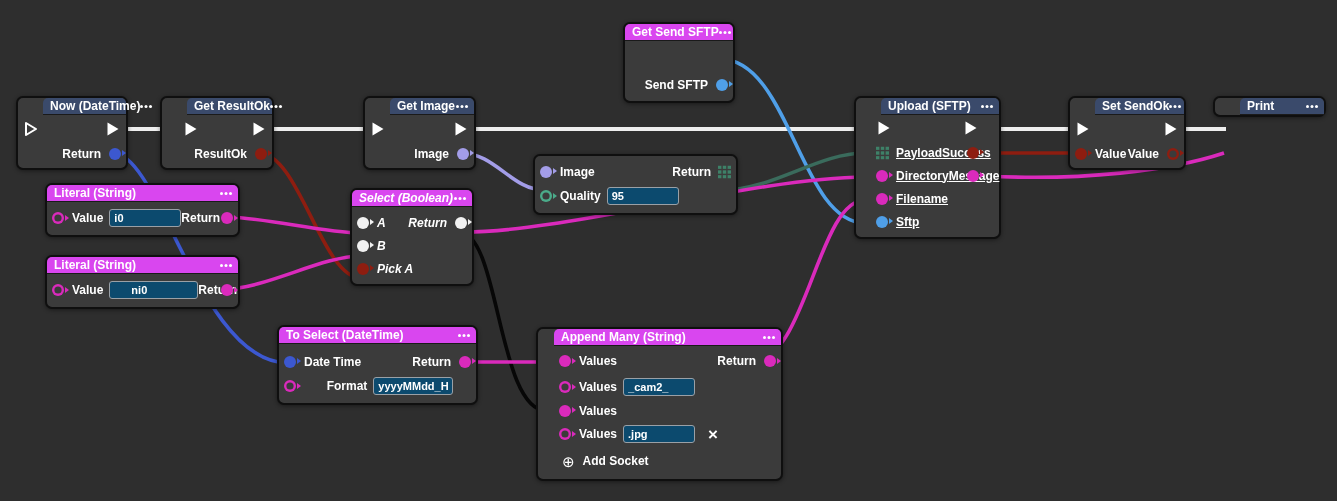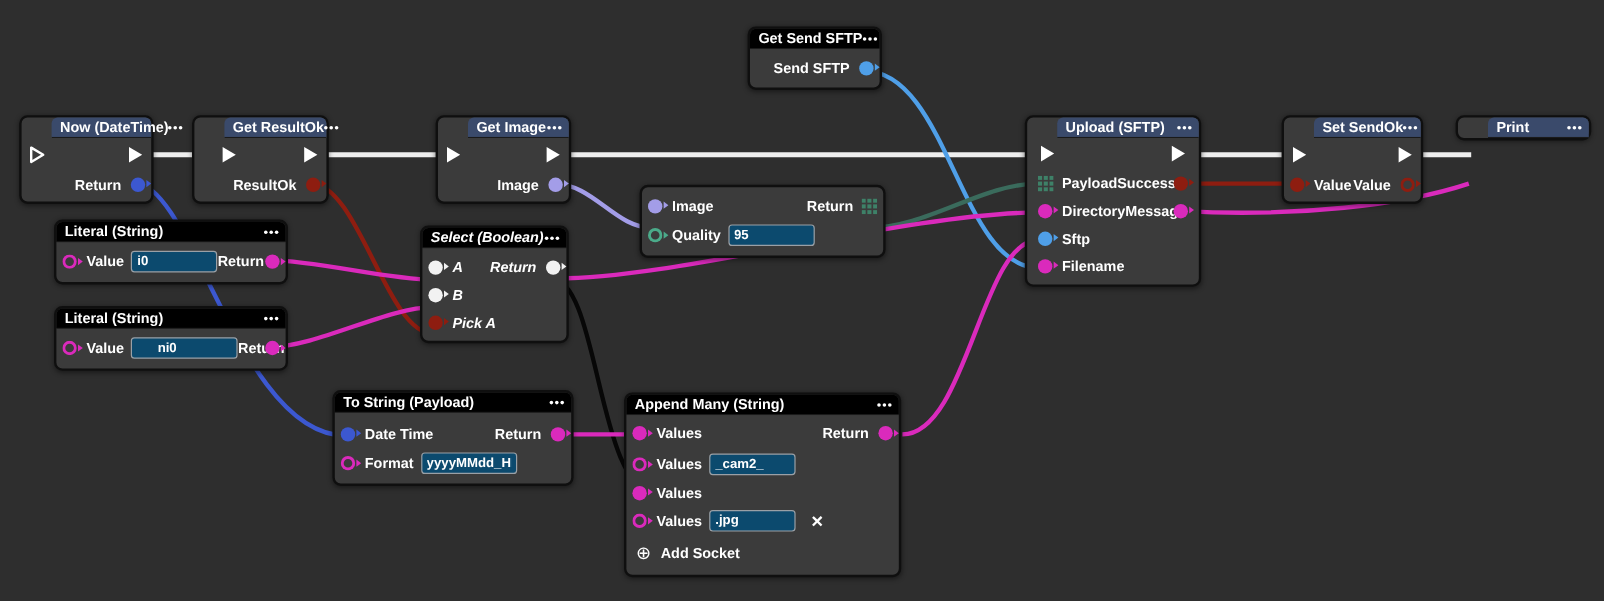--- a/index.html
+++ b/index.html
@@ -11,21 +11,21 @@
   .node{
     position:absolute;background:#3b3b3b;border:2px solid #0f0f0f;
     border-radius:7px;color:#fff;font-size:12px;font-weight:600;
     box-shadow:0 1px 4px rgba(0,0,0,.45);
   }
   .hd{
     height:16px;display:flex;align-items:center;justify-content:space-between;
     padding:0 7px;border-bottom:1px solid #1a1a1a;border-radius:5px 5px 0 0;
   }
   .hd.blue{background:#3a4a6b;margin-left:25px;}
-  .hd.green{background:#000000;}
+  .hd.green{background:#d946ef;}
   .ttl{font-size:12px;font-weight:700;white-space:nowrap;}
   .dots{width:3px;height:3px;border-radius:50%;background:#fff;
         box-shadow:4.5px 0 0 #fff,9px 0 0 #fff;margin-right:8px;flex:0 0 auto;}
   .body{position:relative;}
   .row{position:relative;display:flex;align-items:center;height:23px;}
   .ilbl{margin-left:25px;white-space:nowrap;}
   .olbl{margin-left:auto;margin-right:25px;white-space:nowrap;}
   .pin{position:absolute;top:50%;width:12px;height:12px;border-radius:50%;
        transform:translateY(-50%);}
   .pin.in{left:5px;} .pin.out{right:5px;}
@@ -142,21 +142,21 @@
         <span class="pin out filled c-lav"></span>
       </div>
     </div>
   </div>
 
   <div class="node" style="left:623px;top:22px;width:108px;">
     <div class="hd green">
       <span class="ttl">Get Send SFTP</span>
       <span class="dots"></span>
     </div>
-    <div class="body" style="padding:4px 0 5px;">
+    <div class="body" style="padding:4px 0 5px;margin-top:28px;">
       <div class="row">
         <span class="olbl">Send SFTP</span>
         <span class="pin out filled c-lblue"></span>
       </div>
     </div>
   </div>
 
   <div class="node" style="left:45px;top:183px;width:191px;">
     <div class="hd green">
       <span class="ttl">Literal (String)</span>
@@ -235,39 +235,39 @@
       <div class="row" style="height:26px;">
         <span class="pin in hollow c-green"></span>
         <span class="ilbl">Quality</span>
         <input class="field" style="width: 62px;" value="95">
       </div>
     </div>
   </div>
 
   <div class="node" style="left:277px;top:325px;width:197px;">
     <div class="hd green">
-      <span class="ttl">To String (Payload)</span>
+      <span class="ttl">To Select (DateTime)</span>
       <span class="dots"></span>
     </div>
     <div class="body" style="padding:6px 0 4px;">
       <div class="row">
         <span class="pin in filled c-blue"></span>
         <span class="ilbl">Date Time</span>
         <span class="olbl">Return</span>
         <span class="pin out filled c-magenta"></span>
       </div>
-      <div class="row" style="height:26px;">
+      <div class="row" style="height:26px;justify-content:center;">
         <span class="pin in hollow c-magenta"></span>
         <span class="ilbl">Format</span>
         <input class="field" style="width: 70px;" value="yyyyMMdd_HH">
       </div>
     </div>
   </div>
 
-  <div class="node" style="left:520px;top:327px;width:227px;">
+  <div class="node" style="left:536px;top:327px;width:227px;padding-left:16px;">
     <div class="hd green">
       <span class="ttl">Append Many (String)</span>
       <span class="dots"></span>
     </div>
     <div class="body" style="padding:2px 0 4px;">
       <div class="row" style="height:26px;">
         <span class="pin in filled c-magenta"></span>
         <span class="ilbl">Values</span>
         <span class="olbl">Return</span>
         <span class="pin out filled c-magenta"></span>
@@ -292,21 +292,21 @@
         <span class="addlbl">Add Socket</span>
       </div>
     </div>
   </div>
 
   <div class="node" style="left:854px;top:96px;width:143px;">
     <div class="hd blue">
       <span class="ttl">Upload (SFTP)</span>
       <span class="dots"></span>
     </div>
-    <div class="body" style="padding:0 4px 4px;">
+    <div class="body" style="padding:0 15px 4px;text-decoration:underline;">
       <div class="row" style="height:26px;">
         <svg class="exec in" width="14" height="16" viewBox="0 0 14 16">
             <path d="M1.5 1.5 L12.5 8 L1.5 14.5 Z" fill="#fff"></path>
           </svg>
         <svg class="exec out" width="14" height="16" viewBox="0 0 14 16">
             <path d="M1.5 1.5 L12.5 8 L1.5 14.5 Z" fill="#fff"></path>
           </svg>
       </div>
       <div class="row">
         <svg class="gridpin in" width="13" height="13" viewBox="0 0 13 13">
@@ -326,26 +326,26 @@
         <span class="olbl">Success</span>
         <span class="pin out filled c-red"></span>
       </div>
       <div class="row">
         <span class="pin in filled c-magenta"></span>
         <span class="ilbl">Directory</span>
         <span class="olbl">Message</span>
         <span class="pin out filled c-magenta"></span>
       </div>
       <div class="row">
+        <span class="pin in filled c-magenta"></span>
+        <span class="ilbl">Filename</span>
+      </div>
+      <div class="row">
         <span class="pin in filled c-lblue"></span>
         <span class="ilbl">Sftp</span>
-      </div>
-      <div class="row">
-        <span class="pin in filled c-magenta"></span>
-        <span class="ilbl">Filename</span>
       </div>
     </div>
   </div>
 
   <div class="node" style="left:1068px;top:96px;width:114px;">
     <div class="hd blue">
       <span class="ttl">Set SendOk</span>
       <span class="dots"></span>
     </div>
     <div class="body" style="padding:1px 0 3px;">

